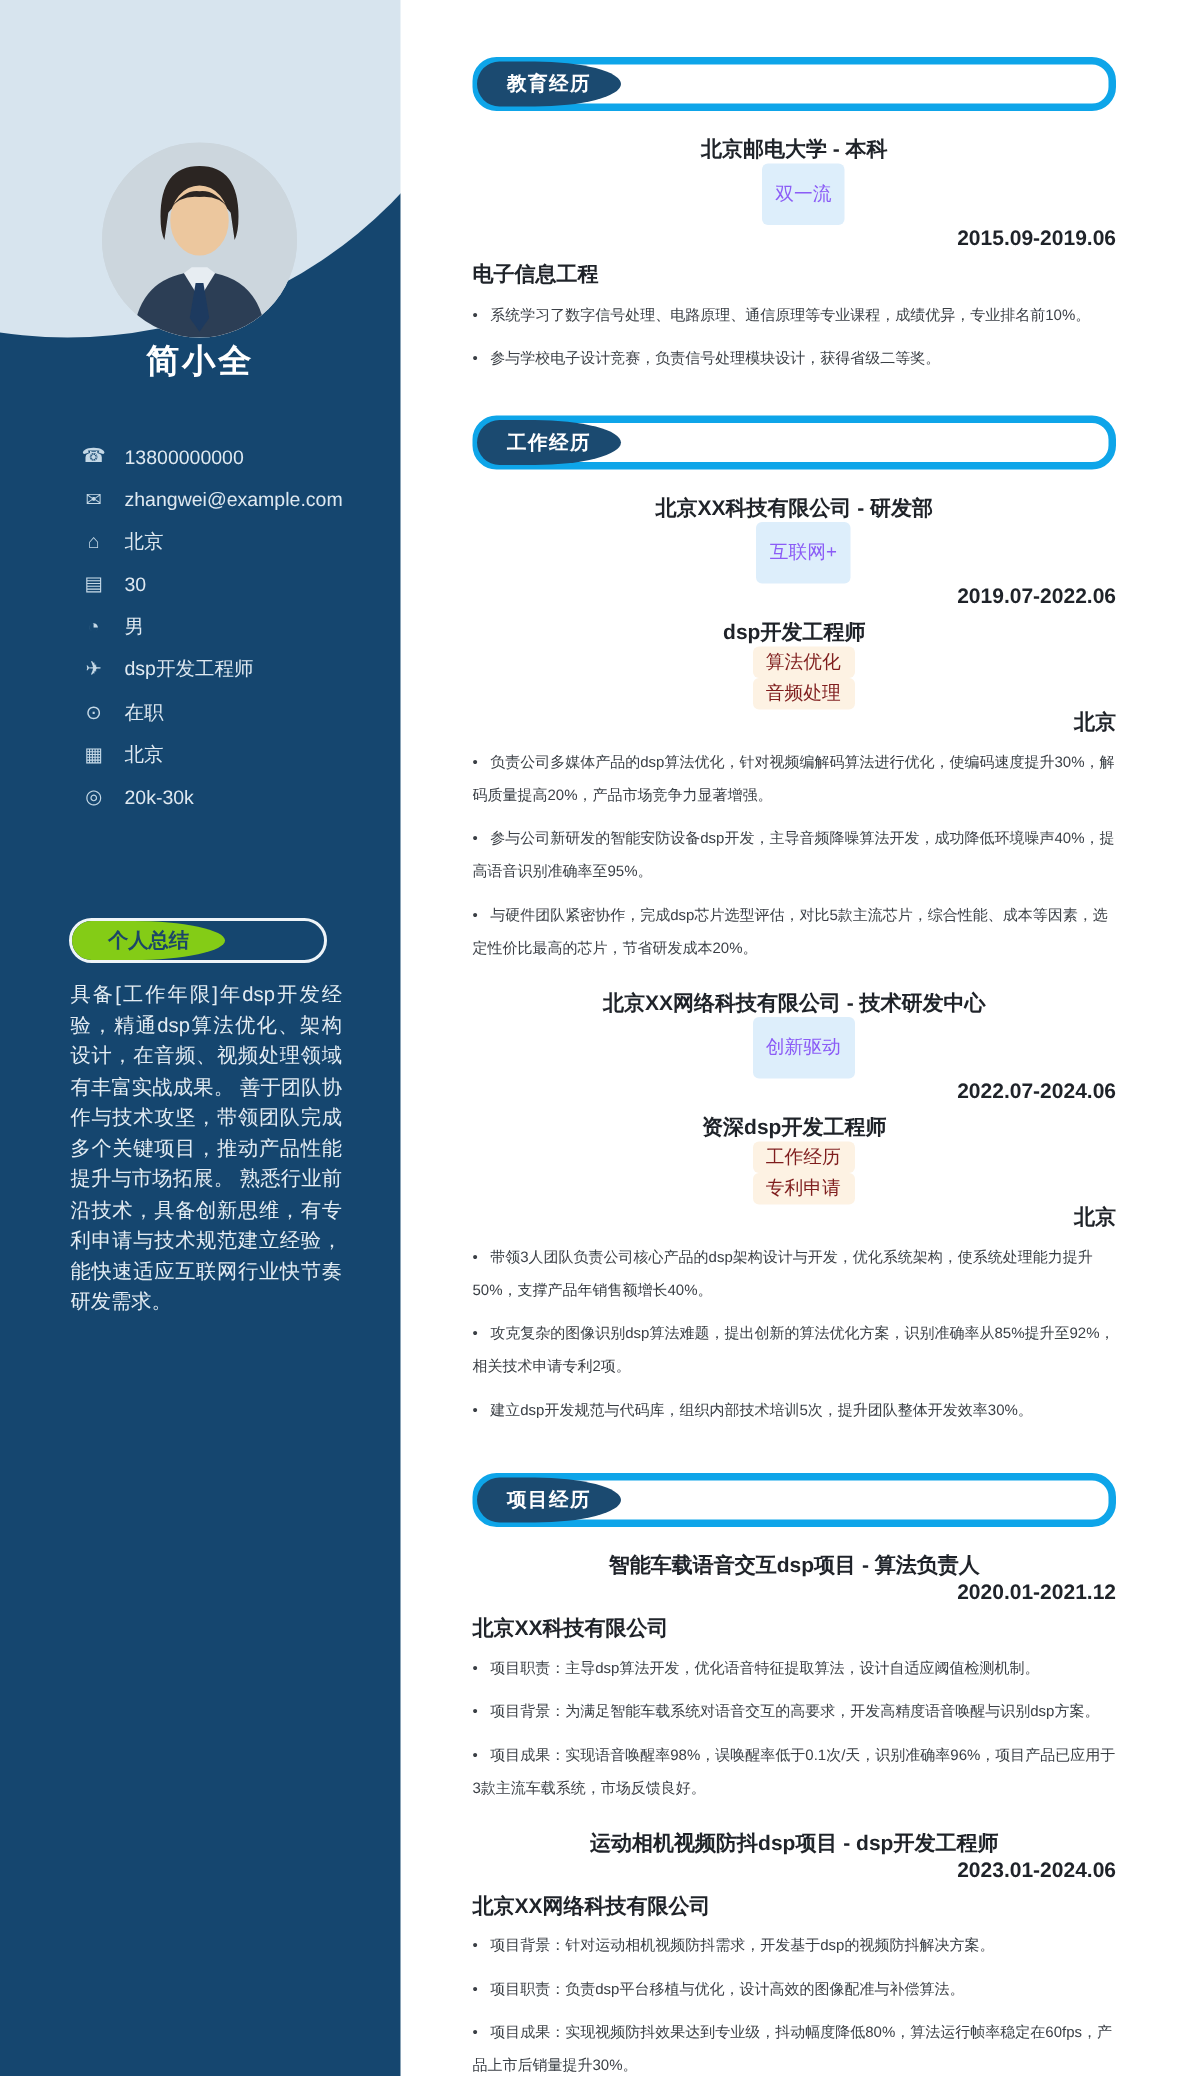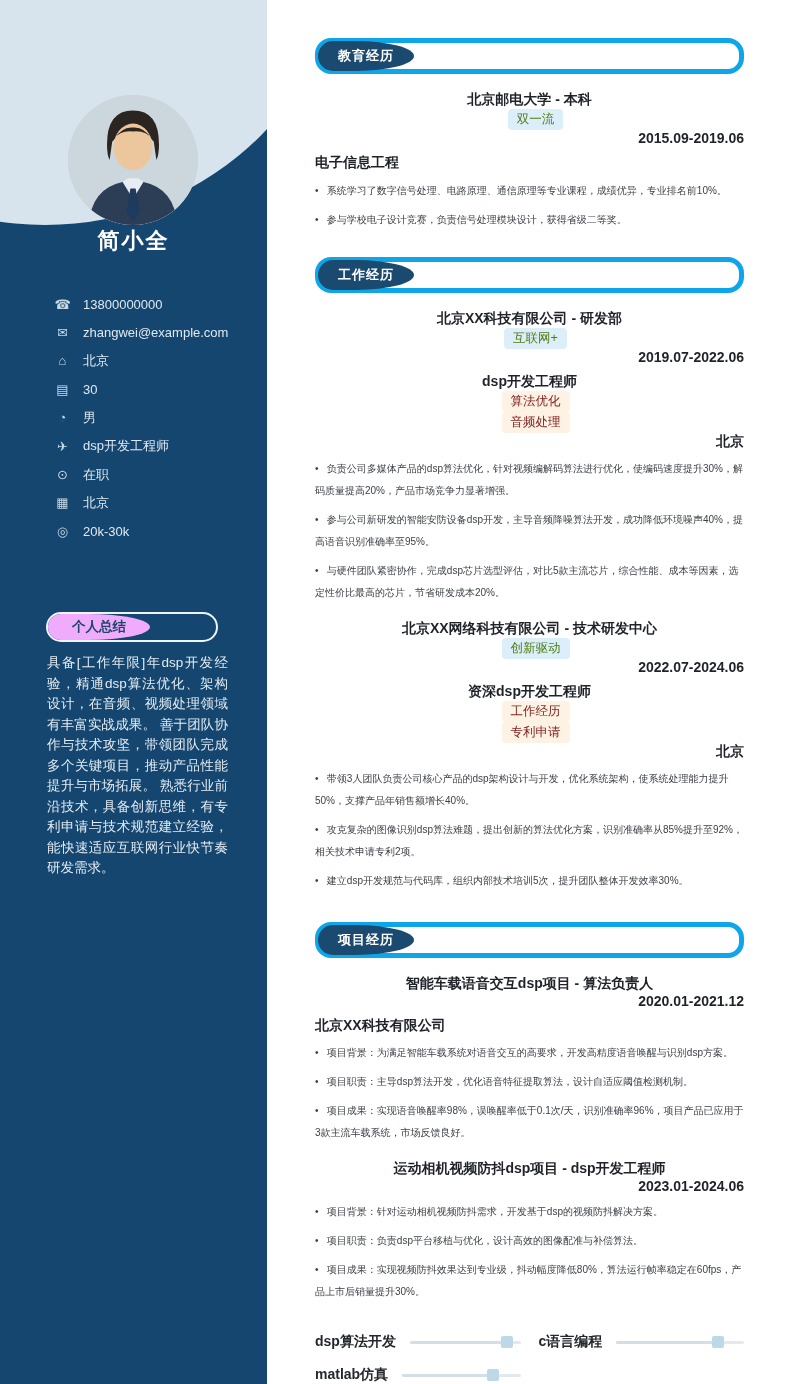--- a/index.html
+++ b/index.html
@@ -29,21 +29,21 @@
   }
   .contacts{position:absolute;left:54px;top:290px;width:210px;}
   .contact-row{display:flex;align-items:center;height:28.4px;color:#dfe9f1;font-size:13px;}
   .contact-row .ci{width:17px;margin-right:12px;color:#c4d8e6;font-size:13px;text-align:center;flex:0 0 17px;}
   .sum-pill{
     position:absolute;left:46px;top:612px;width:168px;height:26px;
     border:2px solid #eef4f8;border-radius:15px;
   }
   .sum-chip{
     position:absolute;left:0;top:0;height:26px;width:102px;
-    background:#f0abfc;color:#1b4668;font-size:13.5px;font-weight:bold;
+    background:#84cc16;color:#1b4668;font-size:13.5px;font-weight:bold;
     display:flex;align-items:center;justify-content:center;
     border-radius:13px 60% 60% 13px / 13px 50% 50% 13px;
   }
   .sum-text{
     position:absolute;left:47px;top:653px;width:181px;
     color:#e3ecf3;font-size:13.5px;line-height:20.5px;text-align:justify;
   }
   
   .main{
     position:absolute;left:267px;top:0;width:527px;height:1384px;
@@ -57,22 +57,22 @@
     position:absolute;left:-2px;top:-2px;height:30px;min-width:62px;
     background:#1b4a70;color:#ffffff;font-size:13px;font-weight:bold;
     display:flex;align-items:center;justify-content:center;
     padding:0 20px;box-sizing:border-box;letter-spacing:1px;
     border-radius:15px 60% 60% 15px / 15px 50% 50% 15px;
   }
   .row{display:flex;align-items:center;flex-direction:column;}
   .t-bold{font-size:14px;font-weight:bold;color:#1f2329;}
   .date{margin-left:auto;font-size:14px;font-weight:bold;color:#1f2329;white-space:nowrap;}
   .badge-blue{
-    margin-left:12px;background:#ddeefb;color:#4d7c0f;font-size:12.5px;
-    padding:2px 9px;border-radius:4px;white-space:nowrap;
+    margin-left:12px;background:#ddeefb;color:#8b5cf6;font-size:12.5px;
+    padding:12px 9px;border-radius:4px;white-space:nowrap;
   }
   .tag-orange{
     margin-left:12px;background:#fdf2e3;color:#7f1d1d;font-size:12.5px;
     padding:2px 9px;border-radius:4px;white-space:nowrap;
   }
   .bullet{
     font-size:10px;color:#3a3f45;line-height:22px;margin:7px 0 0 0;
     white-space:pre-wrap;
   }
   .bullet::before{content:"\2022\a0\a0\a0";color:#3a3f45;}
@@ -204,28 +204,29 @@
 
   <div class="sec-header">
     <div class="sec-chip">项目经历</div>
   </div>
 
   <div class="row">
     <span class="t-bold">智能车载语音交互dsp项目 - 算法负责人</span>
     <span class="date">2020.01-2021.12</span>
   </div>
   <div class="t-bold mt8">北京XX科技有限公司</div>
+  <div class="bullet">项目职责：主导dsp算法开发，优化语音特征提取算法，设计自适应阈值检测机制。</div>
   <div class="bullet">项目背景：为满足智能车载系统对语音交互的高要求，开发高精度语音唤醒与识别dsp方案。</div>
-  <div class="bullet">项目职责：主导dsp算法开发，优化语音特征提取算法，设计自适应阈值检测机制。</div>
   <div class="bullet">项目成果：实现语音唤醒率98%，误唤醒率低于0.1次/天，识别准确率96%，项目产品已应用于3款主流车载系统，市场反馈良好。</div>
 
   <div class="row mt16">
     <span class="t-bold">运动相机视频防抖dsp项目 - dsp开发工程师</span>
     <span class="date">2023.01-2024.06</span>
   </div>
+  <div class="t-bold mt8">北京XX网络科技有限公司</div>
   <div class="bullet">项目背景：针对运动相机视频防抖需求，开发基于dsp的视频防抖解决方案。</div>
   <div class="bullet">项目职责：负责dsp平台移植与优化，设计高效的图像配准与补偿算法。</div>
   <div class="bullet">项目成果：实现视频防抖效果达到专业级，抖动幅度降低80%，算法运行帧率稳定在60fps，产品上市后销量提升30%。</div>
 
   <div class="sec-gap"></div>
 
   <div class="skills-grid">
     <div class="skill-item">
       <span class="skill-name">dsp算法开发</span>
       <span class="skill-track">

